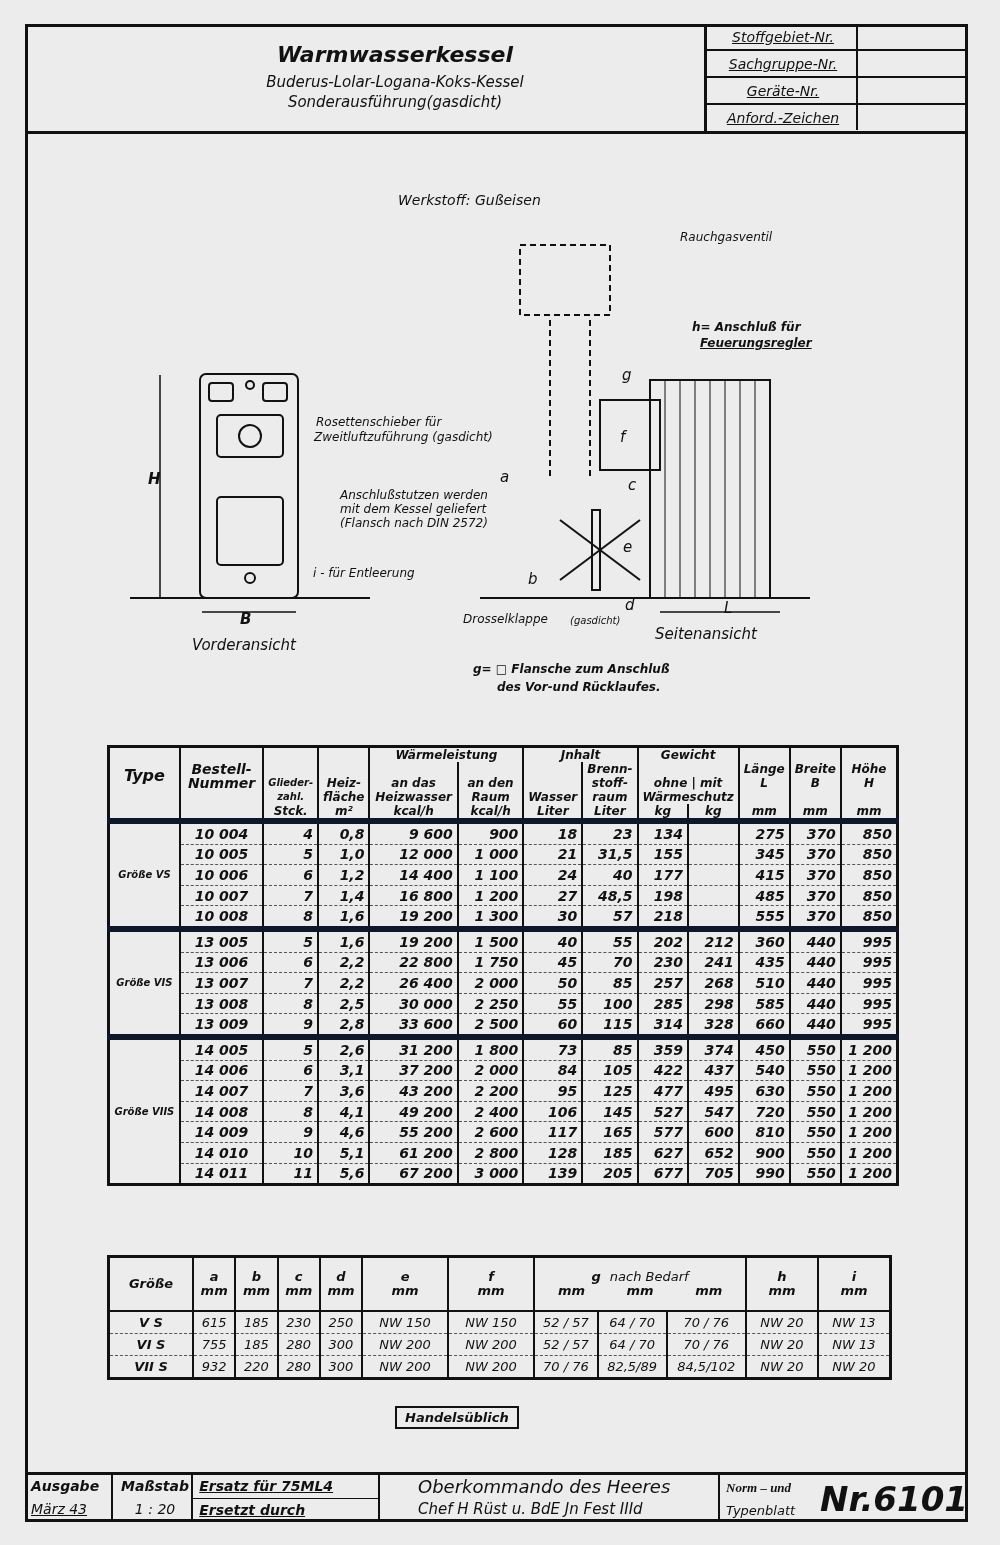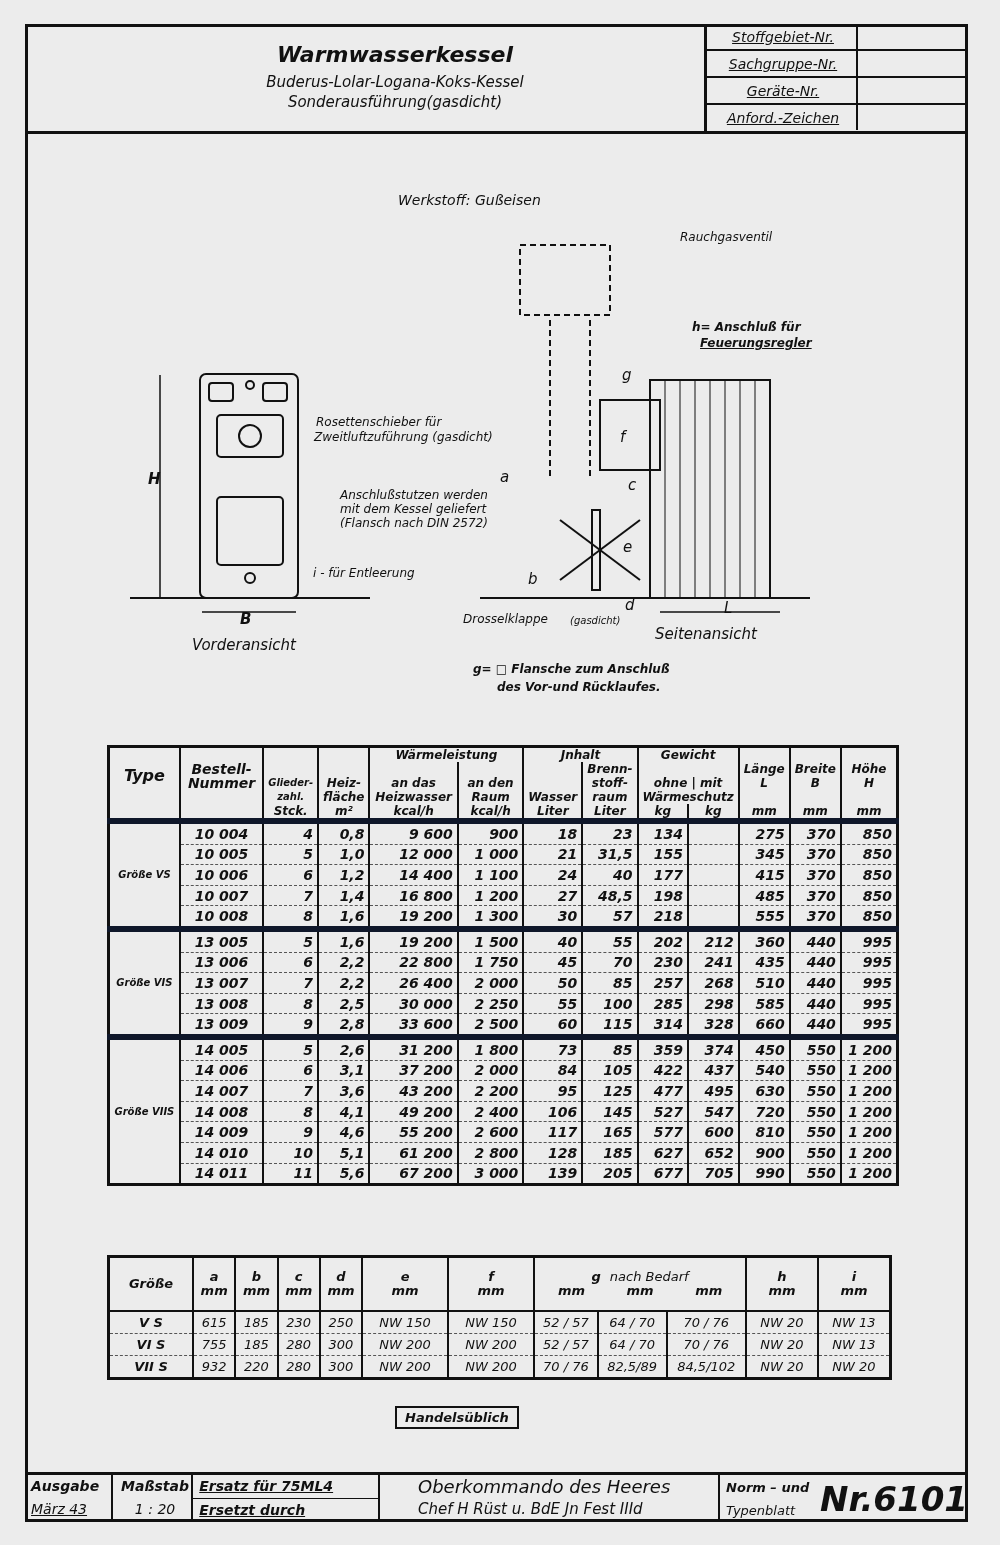--- a/index.html
+++ b/index.html
@@ -525,18 +525,18 @@
   <div class="fcell" style="width:200px;">
     <div class="f-line u b" style="border-bottom:1px solid #111;">Ersatz für 75ML4</div>
     <div class="f-line u b">Ersetzt durch</div>
   </div>
   <div class="fcell" style="width:362px;padding-left:32px;">
     <div class="f-line" style="font-size:18px;">Oberkommando des Heeres</div>
     <div class="f-line" style="font-size:15px;">Chef H Rüst u. BdE Jn Fest IIId</div>
   </div>
   <div class="fcell" style="flex:1;display:flex;align-items:center;">
     <div style="width:100px;">
-      <div class="f-line b" style="font-size:13px;">Norm – und</div>
+      <div class="f-line b" style="font-size:13px;font-family:Liberation Serif, serif;">Norm – und</div>
       <div class="f-line" style="font-size:13px;">Typenblatt</div>
     </div>
     <div class="nr">Nr.6101</div>
   </div>
 </div>
 
 </body></html>

